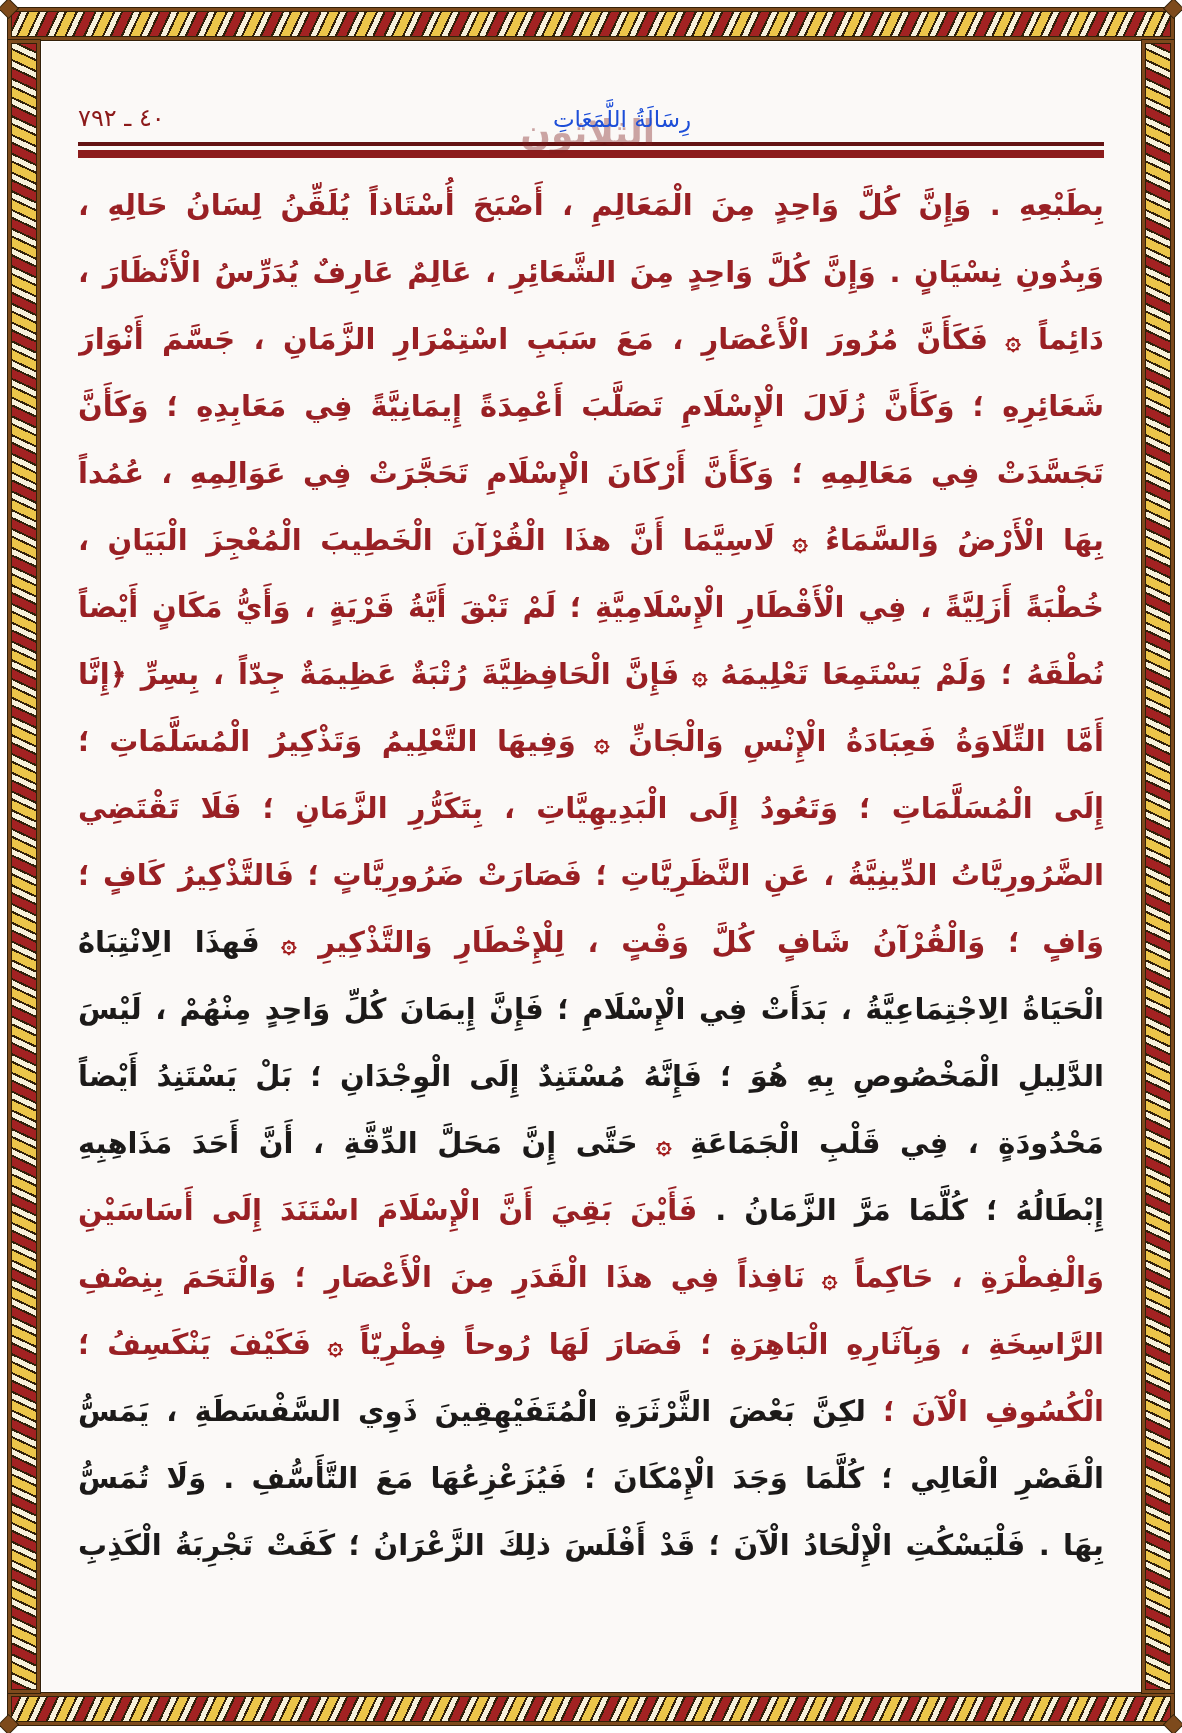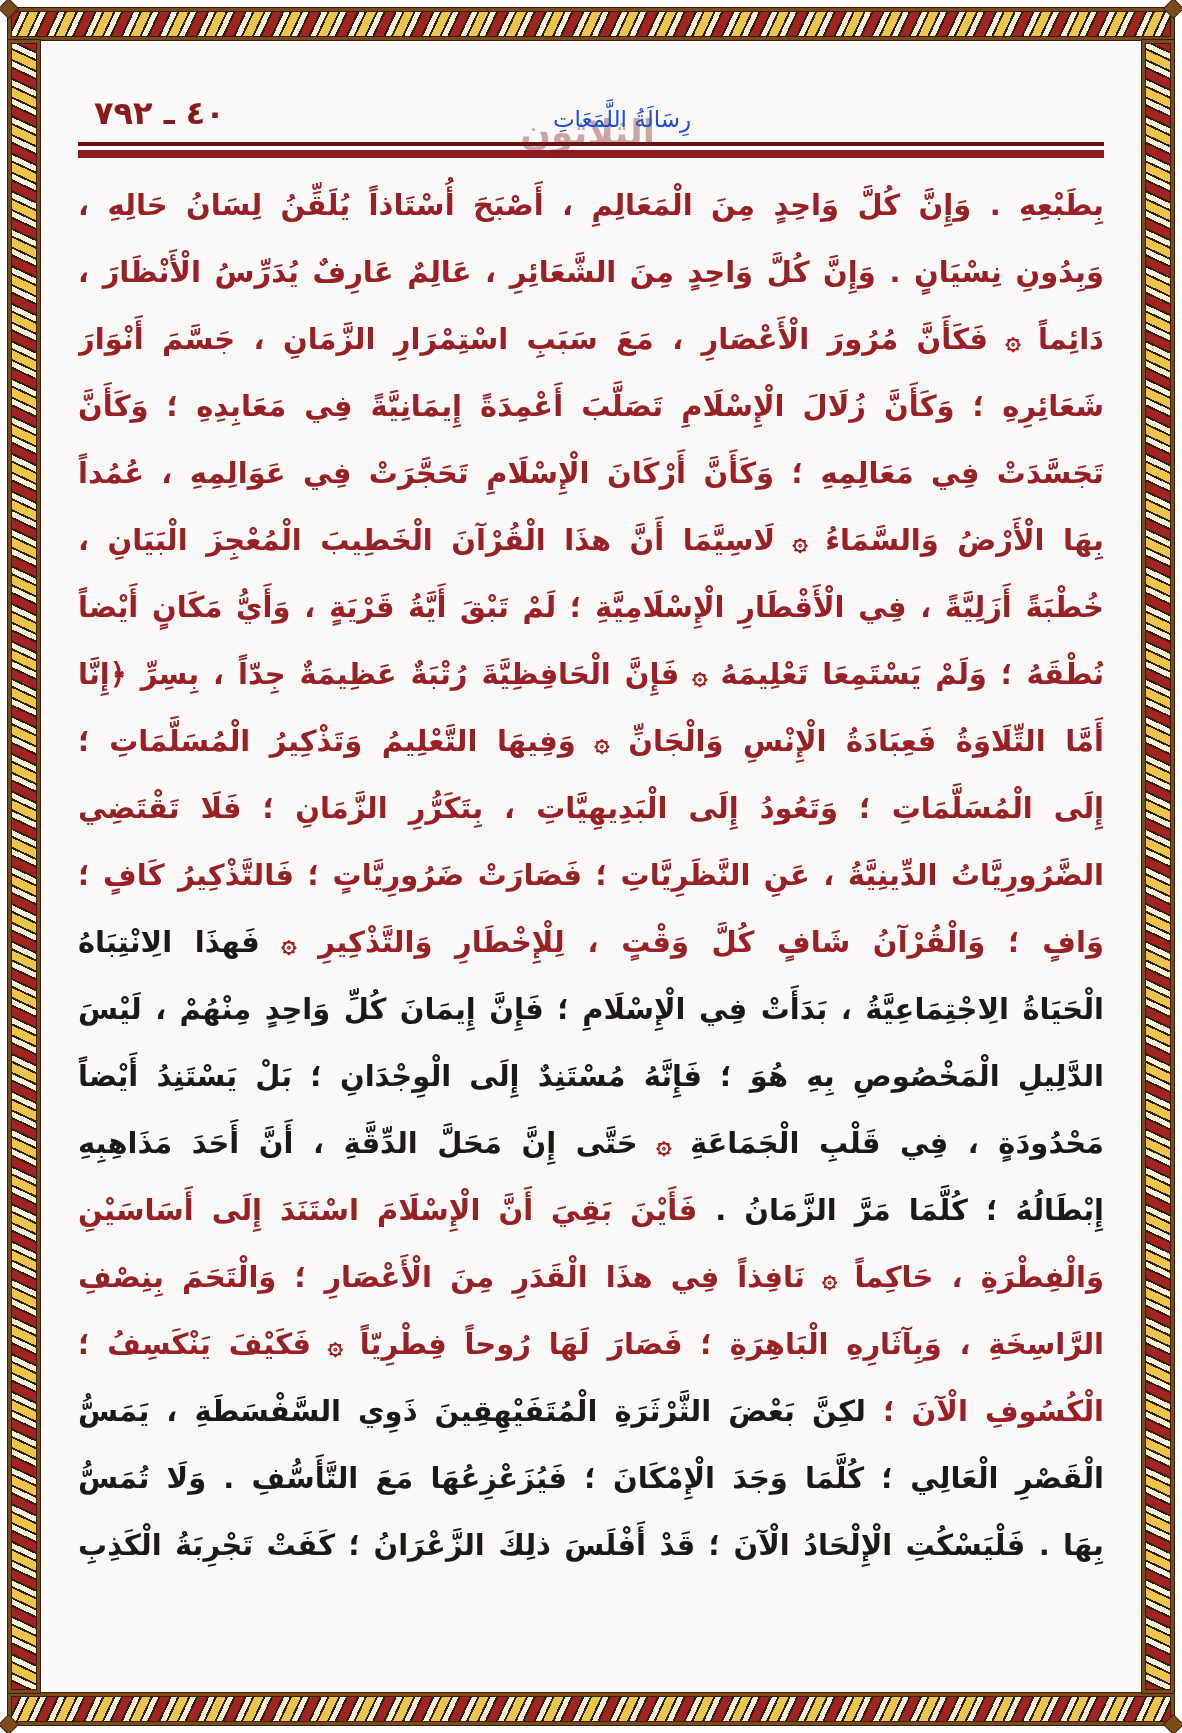--- a/index.html
+++ b/index.html
@@ -17,21 +17,21 @@
   .edge-left{left:8px;} .edge-right{right:8px;}
   .corner-tip{position:absolute;width:13px;height:13px;background:#7d4a1c;box-shadow:0 0 0 1px #33210a;transform:rotate(45deg);}
   .tip-tl{top:2px;left:2px;} .tip-tr{top:2px;right:2px;}
   .tip-bl{bottom:2px;left:2px;} .tip-br{bottom:2px;right:2px;}
   .paper{position:absolute;inset:42px;background:#fbf9f7;}
 
   
   .content{position:absolute;left:78px;right:78px;top:74px;}
   .header-row{display:grid;grid-template-columns:1fr auto 1.15fr;align-items:end;height:58px;}
   .page-numbers{justify-self:end;direction:ltr;unicode-bidi:bidi-override;
-    font-size:32px;font-weight:bold;color:#8c1a1a;letter-spacing:2px;margin-left:16px;}
+    font-size:24px;font-weight:normal;color:#8c1a1a;letter-spacing:2px;}
   .title-wrap{position:relative;justify-self:center;}
   .doc-title{position:relative;z-index:2;font-size:23px;font-weight:normal;color:#1d4ed8;}
   .ghost{position:absolute;z-index:1;top:6px;right:36px;white-space:nowrap;
     font-size:36px;font-weight:bold;color:#7f1d1d;opacity:.38;filter:blur(.7px);}
   .header-rule{margin-top:10px;height:16px;
     background:linear-gradient(#641313 0 4px,transparent 4px 8px,#8c1c1c 8px 16px);}
 
   
   .body-text{margin-top:14px;}
   .line{

